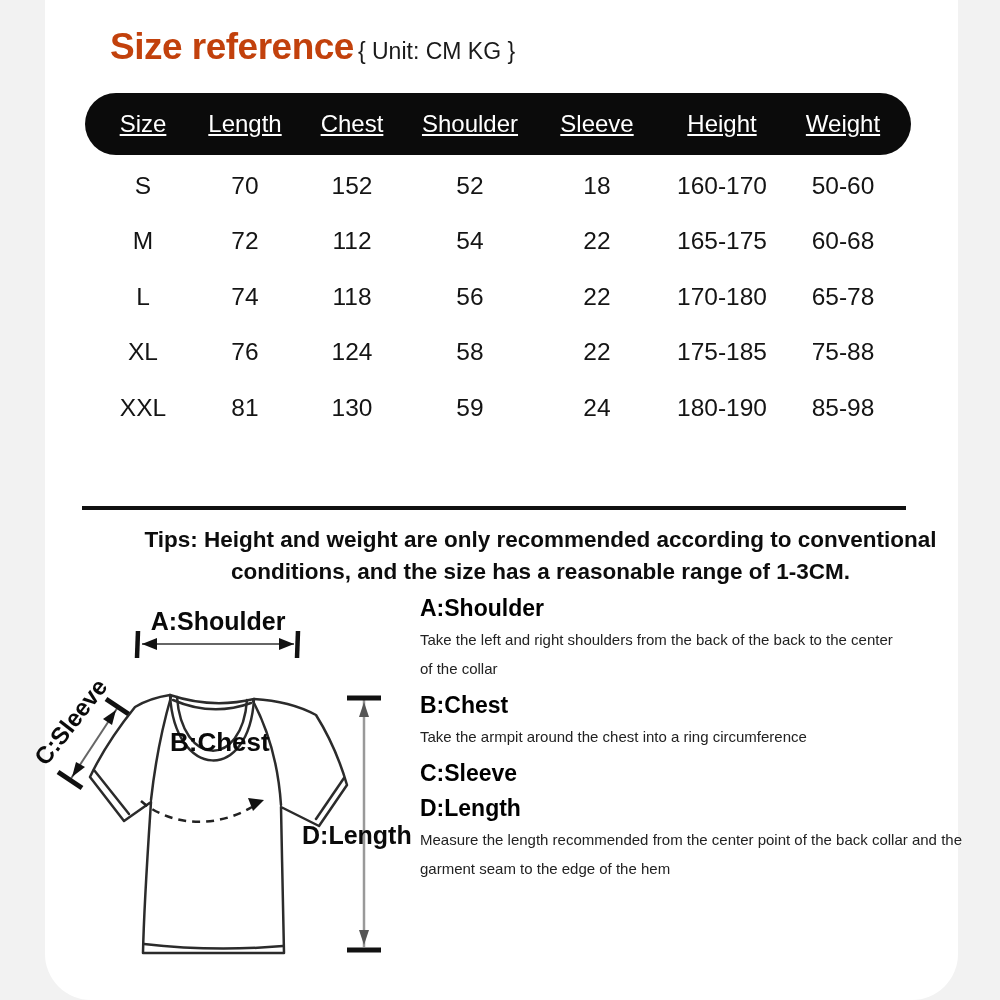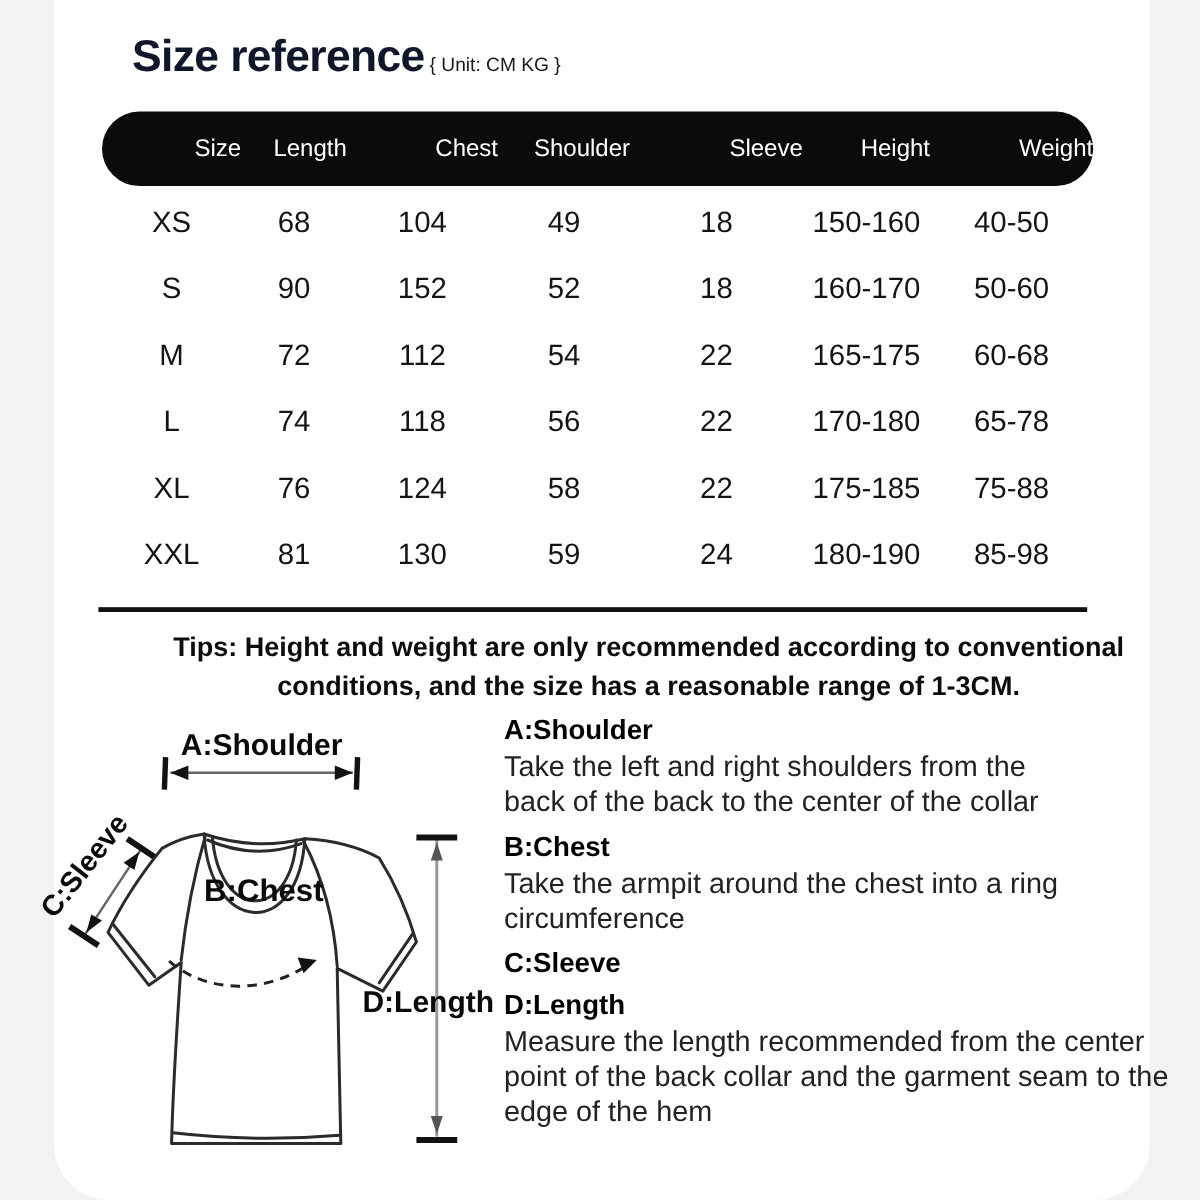--- a/index.html
+++ b/index.html
@@ -14,32 +14,32 @@
   .card {
     position:absolute; left:45px; top:0; width:913px; height:1000px;
     background:#ffffff; border-radius:0 0 46px 46px;
   }
   
   .title-row {
     position:absolute; left:110px; top:26px;
     display:flex; align-items:baseline; white-space:nowrap;
   }
   .title {
-    font-size:37px; font-weight:800; letter-spacing:-0.5px; color:#0f172a;
-  }
-  .unit { font-size:16px; font-weight:400; color:#1a1a1a; margin-left:4px; }
+    font-size:37px; font-weight:800; letter-spacing:-0.5px; color:#c2410c;
+  }
+  .unit { font-size:23px; font-weight:400; color:#1a1a1a; margin-left:4px; }
 
   
   .thead {
     position:absolute; left:85px; top:93px; width:826px; height:62px;
     background:#0b0b0b; border-radius:31px;
     display:grid; grid-template-columns:116px 88px 126px 110px 144px 106px 136px;
     align-items:center;
   }
-  .hcell { color:#fff; font-size:20px; text-align:right; }
+  .hcell { color:#fff; font-size:24px; text-align:center;text-decoration:underline; }
   .tbody { position:absolute; left:85px; top:158px; width:826px; }
   .trow {
     display:grid; grid-template-columns:116px 88px 126px 110px 144px 106px 136px;
     height:55.5px; align-items:center;
   }
   .tcell { font-size:24.5px; color:#141414; text-align:center; }
 
   .divider {
     position:absolute; left:82px; top:506px; width:824px; height:4px; background:#111;
   }
@@ -61,21 +61,21 @@
   .label-c {
     left:6px; top:708px; width:130px; text-align:center; font-size:24px;
     transform:rotate(-52deg);
   }
   .label-d { left:302px; top:821px; font-size:25px; }
 
   
   .measures { position:absolute; left:420px; top:596px; width:560px; }
   .mblock { margin-bottom:10px; }
   .mhead { font-size:23px; line-height:25px; font-weight:bold; color:#000; margin-bottom:4px; }
-  .mdesc { font-size:24px; line-height:29px; color:#222; }
+  .mdesc { font-size:15px; line-height:29px; color:#222; }
   .mblock:nth-of-type(1) .mdesc { max-width:478px; }
 </style>
 </head>
 <body>
 
 <div class="card"></div>
 
 <div class="title-row">
   <span class="title">Size reference</span>
   <span class="unit">{ Unit: CM KG }</span>
@@ -85,31 +85,22 @@
     <div class="hcell">Size</div>
     <div class="hcell">Length</div>
     <div class="hcell">Chest</div>
     <div class="hcell">Shoulder</div>
     <div class="hcell">Sleeve</div>
     <div class="hcell">Height</div>
     <div class="hcell">Weight</div>
   </div>
 <div class="tbody">
     <div class="trow">
-      <div class="tcell">XS</div>
-      <div class="tcell">68</div>
-      <div class="tcell">104</div>
-      <div class="tcell">49</div>
-      <div class="tcell">18</div>
-      <div class="tcell">150-160</div>
-      <div class="tcell">40-50</div>
-    </div>
-    <div class="trow">
       <div class="tcell">S</div>
-      <div class="tcell">90</div>
+      <div class="tcell">70</div>
       <div class="tcell">152</div>
       <div class="tcell">52</div>
       <div class="tcell">18</div>
       <div class="tcell">160-170</div>
       <div class="tcell">50-60</div>
     </div>
     <div class="trow">
       <div class="tcell">M</div>
       <div class="tcell">72</div>
       <div class="tcell">112</div>

